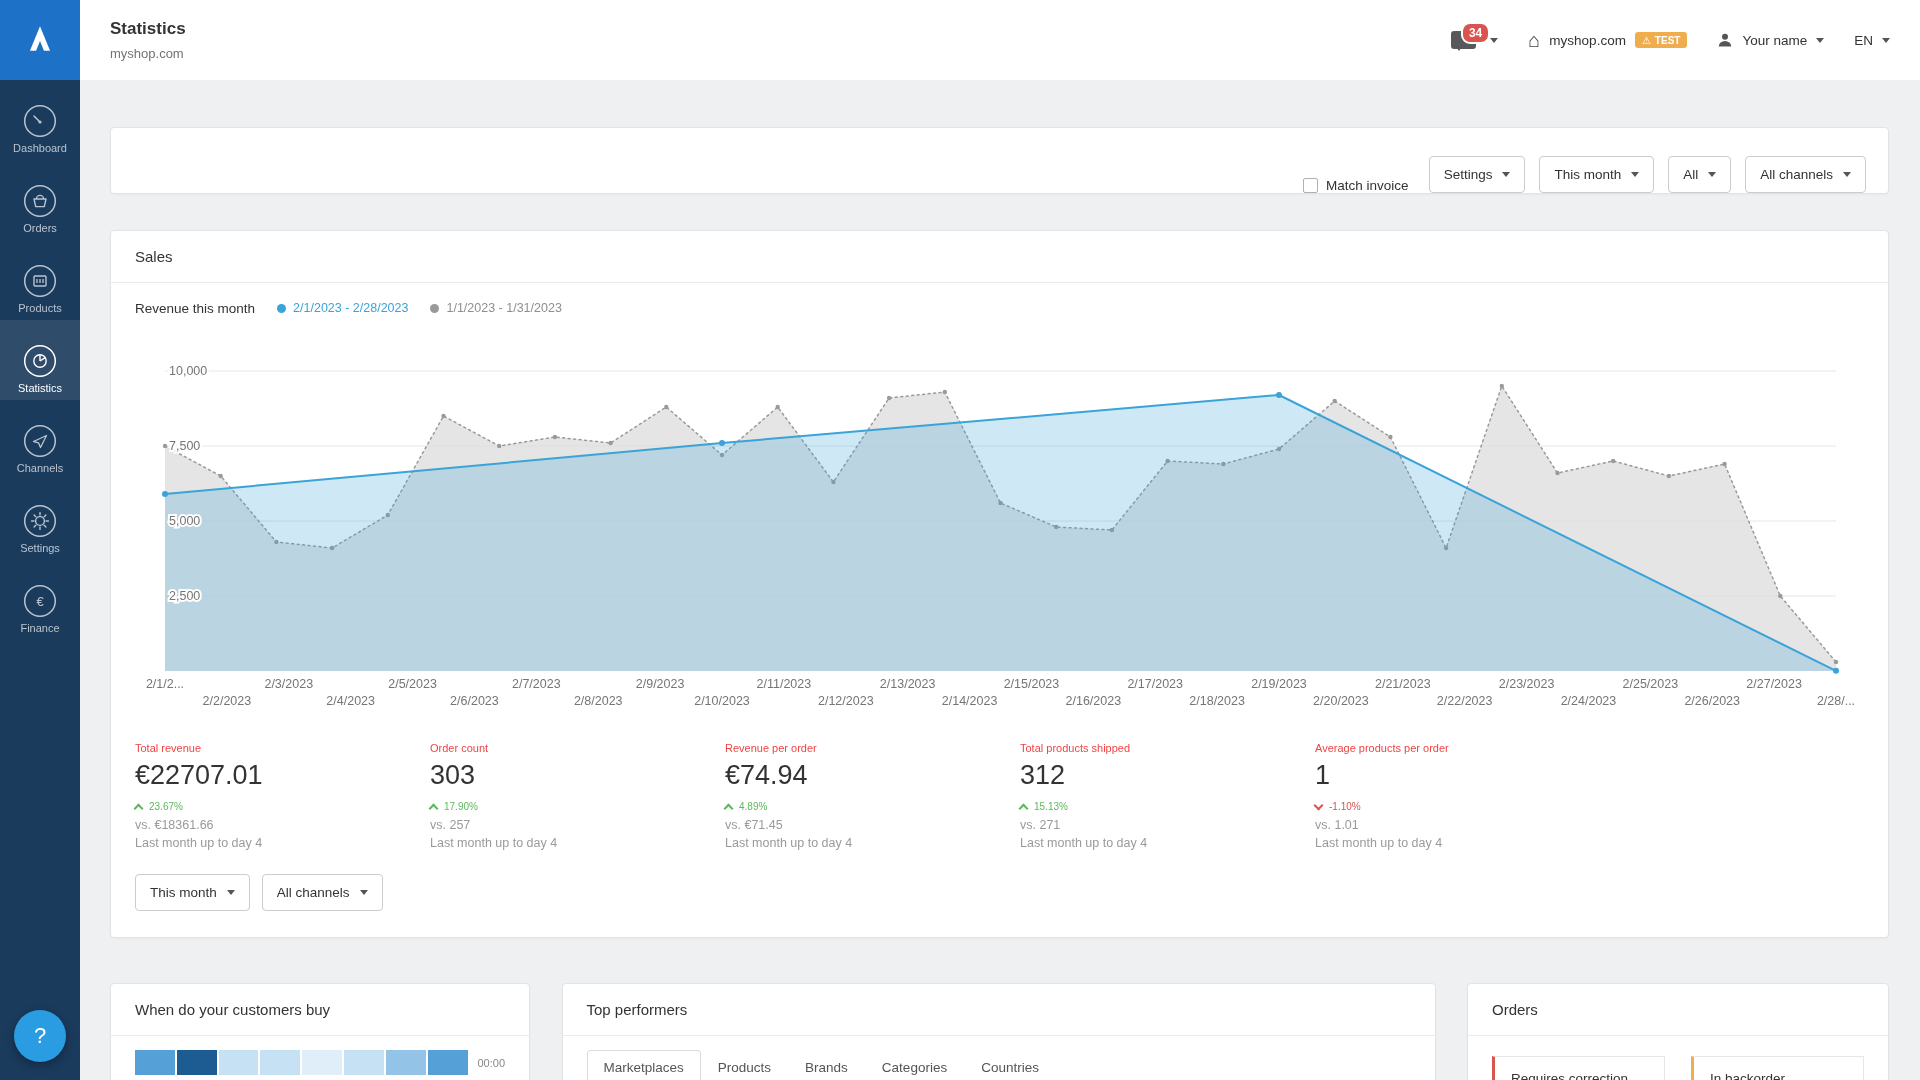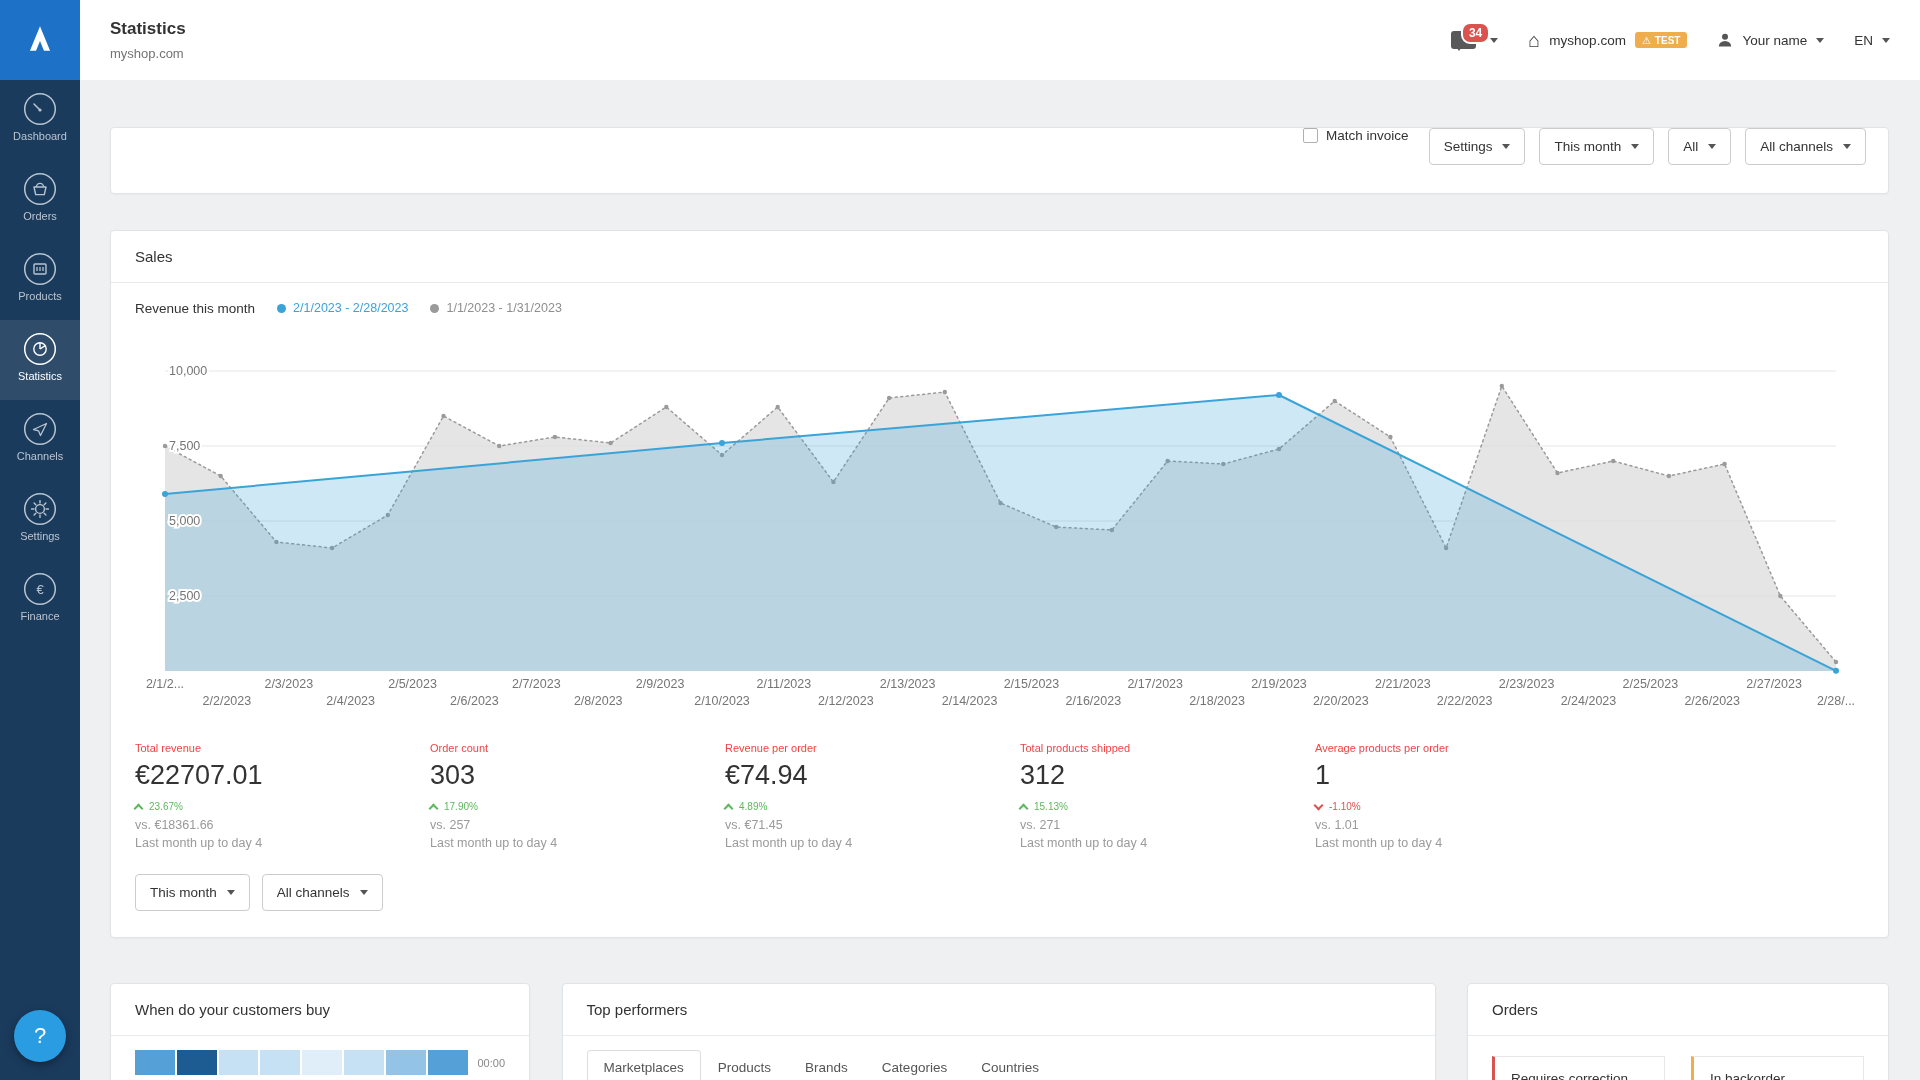--- a/index.html
+++ b/index.html
@@ -3,21 +3,21 @@
 <meta charset="utf-8">
 <style>
   *{margin:0;padding:0;box-sizing:border-box}
   html,body{width:1920px;height:1080px;overflow:hidden}
   body{font-family:"Liberation Sans","DejaVu Sans",sans-serif;background:#eef0f2;color:#333;-webkit-font-smoothing:antialiased}
   .app{display:flex;width:100%;height:100%}
 
   
   .sidebar{width:80px;background:#1b3b5d;position:relative;flex-shrink:0;z-index:5}
   .logo{width:80px;height:80px;background:#1d72c8;display:flex;align-items:center;justify-content:center;cursor:pointer}
-  .nav-item{height:80px;display:flex;flex-direction:column;align-items:center;padding-top:12px;color:#b9c4d0;cursor:pointer}
+  .nav-item{height:80px;display:flex;flex-direction:column;align-items:center;padding-top:24px;color:#b9c4d0;cursor:pointer}
   .nav-item.active{background:rgba(255,255,255,.09);color:#fff}
   .nav-icon{width:34px;height:34px;display:block}
   .nav-label{font-size:11px;margin-top:4px;white-space:nowrap}
   .help-btn{position:absolute;bottom:18px;left:14px;width:52px;height:52px;border-radius:50%;background:#2a9de2;color:#fff;font-size:22px;display:flex;align-items:center;justify-content:center;border:none;box-shadow:0 3px 10px rgba(0,0,0,.35);cursor:pointer}
 
   
   .main{flex:1;display:flex;flex-direction:column;min-width:0}
   .topbar{height:80px;background:#fff;display:flex;align-items:center;justify-content:space-between;padding:0 30px;flex-shrink:0}
   .page-head .title{font-size:17px;font-weight:700}
   .page-head .subtitle{font-size:13px;color:#737373;margin-top:7px}
@@ -28,21 +28,21 @@
   .chat-icon::after{content:"";position:absolute;left:4px;bottom:-6px;border:4px solid transparent;border-top:6px solid #58595b}
   .msg-badge{position:absolute;top:-9px;right:-14px;background:#d9534f;color:#fff;font-size:12px;font-weight:700;padding:2px 6px;border-radius:9px;border:2px solid #fff}
   .caret{width:0;height:0;border-left:4.5px solid transparent;border-right:4.5px solid transparent;border-top:5px solid #555;display:inline-block}
   .shop-group,.user-group,.lang-group{display:flex;align-items:center;gap:9px;font-size:13.5px;color:#333;cursor:pointer}
   .home-icon{font-size:20px;line-height:1;color:#444}
   .test-badge{background:#f0ad4e;color:#fff;font-size:10px;font-weight:700;padding:2.5px 7px;border-radius:3px;display:inline-flex;gap:4px;align-items:center}
 
   
   .content{flex:1;padding:47px 31px 0 30px;background:#eef0f2;overflow:hidden}
   .card{background:#fff;border:1px solid #e1e4e7;border-radius:4px;box-shadow:0 1px 2px rgba(0,0,0,.03)}
-  .filter-card{height:67px;display:flex;align-items:flex-start;justify-content:flex-end;gap:14px;padding:0 22px;margin-bottom:36px}
+  .filter-card{height:67px;display:flex;align-items:flex-end;justify-content:flex-end;gap:14px;padding:0 22px;margin-bottom:36px}
   .btn{display:inline-flex;align-items:center;gap:10px;height:37px;padding:0 14px;background:#fff;border:1px solid #ccc;border-radius:4px;font-size:13.5px;color:#333;cursor:pointer;white-space:nowrap}
   .checkbox-wrap{display:flex;align-items:center;gap:8px;font-size:13.5px;margin-right:6px;cursor:pointer}
   .checkbox-wrap input{appearance:none;width:15px;height:15px;border:1px solid #b0b0b0;border-radius:2px;background:#fff;cursor:pointer}
 
   .card-header{padding:17px 24px;font-size:15px;font-weight:400;border-bottom:1px solid #e8eaec}
   .legend-row{display:flex;align-items:flex-start;gap:22px;padding:18px 24px 0}
   .legend-title{font-size:13.5px;color:#333}
   .legend-item{display:flex;align-items:center;gap:7px;font-size:12.5px;cursor:pointer}
   .legend-item.cur{color:#3aa3d8}
   .legend-item.prev{color:#8f8f8f}

